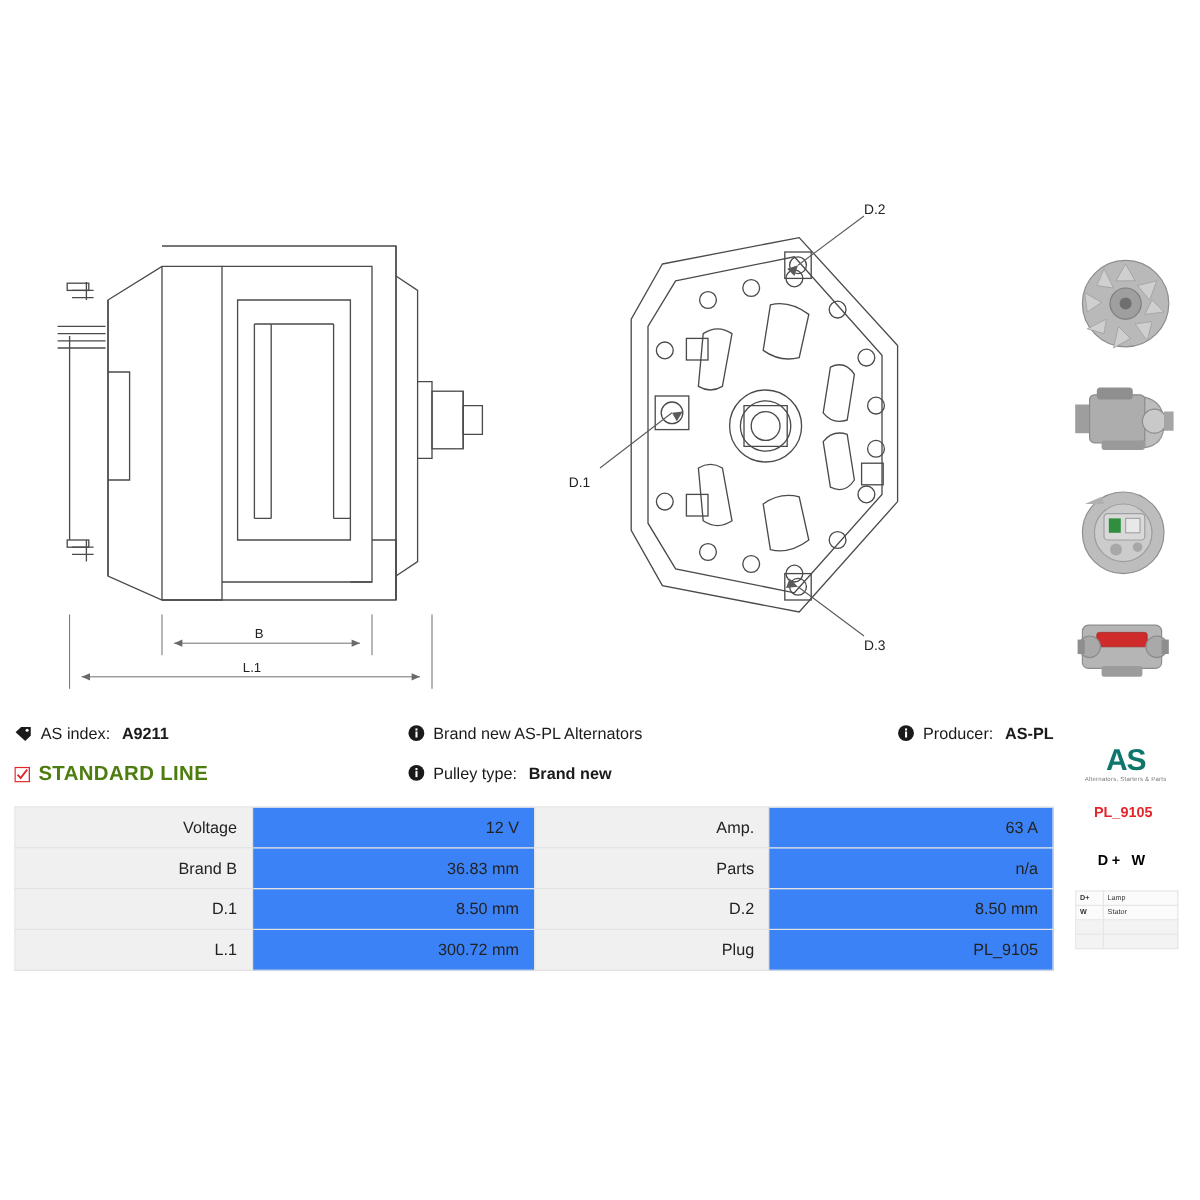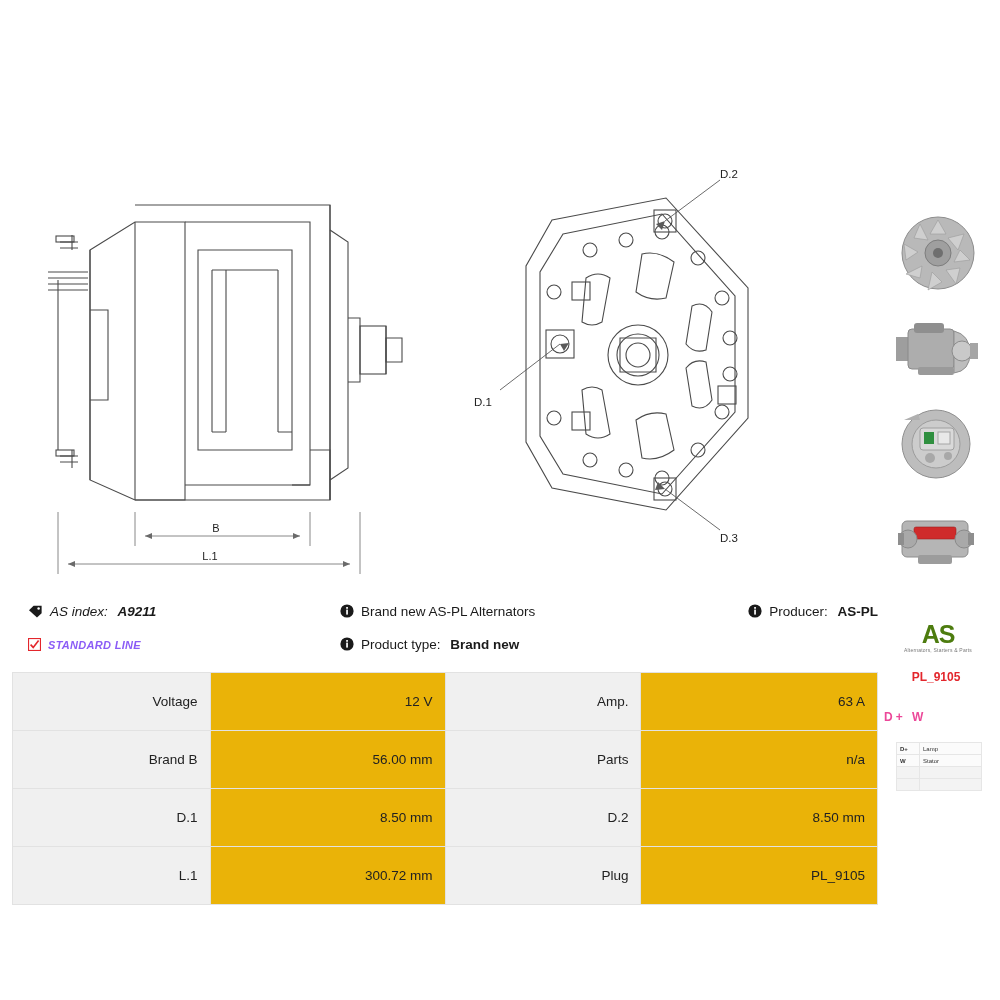--- a/index.html
+++ b/index.html
@@ -44,30 +44,30 @@
     top: 598px;
     width: 866px;
     height: 62px;
   }
   .info-row {
     position: absolute;
     font-size: 13.5px;
     line-height: 16px;
     white-space: nowrap;
   }
-  .info-col1 { left: 16px; font-style: italic; }
+  .info-col1 { left: 0; }
   .info-col2 { left: 328px; }
   .info-col3 { right: 0px; text-align: center; }
   .r1 { top: 6px; }
   .r2 { top: 39px; }
   .label-strong { font-weight: bold; }
   .std-line {
-    color: #8b5cf6;
+    color: #4d7c0f;
     font-weight: bold;
-    font-size: 11px;
+    font-size: 17px;
     letter-spacing: .3px;
   }
   .icon-inline {
     display: inline-block;
     vertical-align: -2px;
     margin-right: 7px;
   }
   .tag-icon svg, .info-icon svg, .check-icon svg { display: block; }
 
   
@@ -75,33 +75,33 @@
     position: absolute;
     left: 12px;
     top: 672px;
     width: 866px;
     border-collapse: collapse;
     font-size: 13.5px;
   }
   .spec-table td {
     border: 1px solid #e2e2e2;
     height: 33px;
-    padding: 12px 12px;
+    padding: 0 12px;
     background: #fafafa;
   }
   .spec-table td.k {
     text-align: right;
     color: #222;
     background: #f0f0f0;
     width: 190px;
   }
   .spec-table td.v {
     text-align: right;
     color: #222;
-    background: #eab308;
+    background: #3b82f6;
     width: 233px;
     margin-top: 16px;
   }
 
   
   .photos {
     position: absolute;
     left: 884px;
     top: 208px;
     width: 104px;
@@ -119,21 +119,21 @@
   .aspl-logo {
     position: absolute;
     left: 896px;
     top: 622px;
     width: 84px;
     text-align: center;
   }
   .aspl-logo .as {
     font-size: 25px;
     font-weight: bold;
-    color: #4d7c0f;
+    color: #0f766e;
     letter-spacing: -1px;
     line-height: 24px;
   }
   .aspl-logo .sub {
     font-size: 5px;
     color: #777;
     letter-spacing: .2px;
     margin-top: 1px;
   }
   .plug-label {
@@ -144,24 +144,24 @@
     text-align: center;
     color: #e3262c;
     font-size: 12px;
     font-weight: bold;
   }
   .pins-label {
     position: absolute;
     left: 884px;
     top: 710px;
     width: 104px;
-    text-align: left;
+    text-align: center;
     font-size: 12px;
     font-weight: bold;
-    color: #ec4899;
+    color: #000000;
     letter-spacing: 3px;
   }
   .pin-table {
     position: absolute;
     left: 896px;
     top: 742px;
     width: 86px;
     border-collapse: collapse;
     font-size: 6px;
   }
@@ -326,21 +326,21 @@
       </span><span>Brand new AS-PL Alternators</span>
     </div>
 
     <div class="info-row info-col2 r2">
       <span class="icon-inline info-icon">
         <svg width="14" height="14" viewBox="0 0 14 14">
             <circle cx="7" cy="7" r="6.6" fill="#1a1a1a"></circle>
             <rect x="6.2" y="5.6" width="1.7" height="5" fill="#fff"></rect>
             <rect x="6.2" y="3" width="1.7" height="1.8" fill="#fff"></rect>
           </svg>
-      </span><span>Product type:</span>
+      </span><span>Pulley type:</span>
       <span class="label-strong" style="margin-left:6px">Brand new</span>
     </div>
 
     <div class="info-row info-col3 r1">
       <span class="icon-inline info-icon">
         <svg width="14" height="14" viewBox="0 0 14 14">
             <circle cx="7" cy="7" r="6.6" fill="#1a1a1a"></circle>
             <rect x="6.2" y="5.6" width="1.7" height="5" fill="#fff"></rect>
             <rect x="6.2" y="3" width="1.7" height="1.8" fill="#fff"></rect>
           </svg>
@@ -352,21 +352,21 @@
   <table class="spec-table">
     <tbody>
       <tr>
         <td class="k">Voltage</td>
         <td class="v">12 V</td>
         <td class="k">Amp.</td>
         <td class="v">63 A</td>
       </tr>
       <tr>
         <td class="k">Brand B</td>
-        <td class="v">56.00 mm</td>
+        <td class="v">36.83 mm</td>
         <td class="k">Parts</td>
         <td class="v">n/a</td>
       </tr>
       <tr>
         <td class="k">D.1</td>
         <td class="v">8.50 mm</td>
         <td class="k">D.2</td>
         <td class="v">8.50 mm</td>
       </tr>
       <tr>

